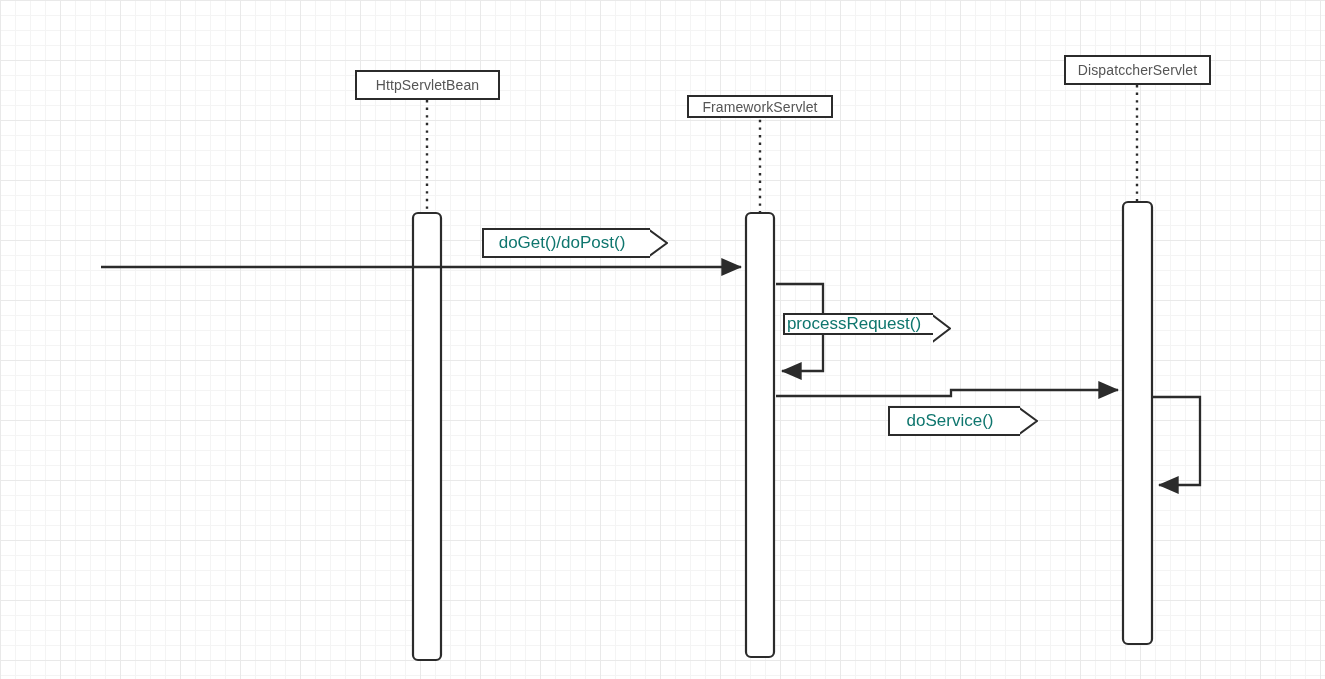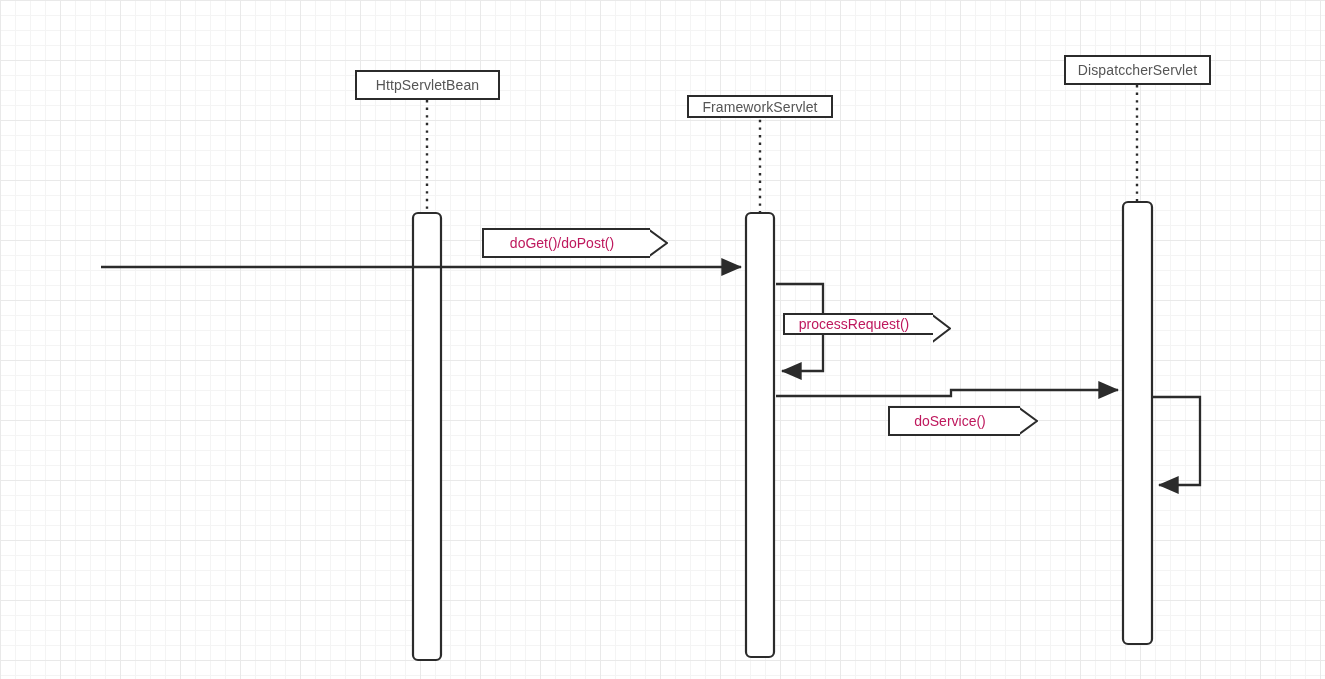--- a/index.html
+++ b/index.html
@@ -55,22 +55,22 @@
     white-space: nowrap;
   }
 
   
   .msg-label {
     position: absolute;
     box-sizing: border-box;
     display: flex;
     align-items: center;
     justify-content: center;
-    color: #be185d;
-    font-size: 14px;
+    color: #0f766e;
+    font-size: 17px;
     font-family: "Liberation Sans", sans-serif;
     white-space: nowrap;
     background: #ffffff;
     border: 2px solid #2b2b2b;
     border-right: none;
     padding-right: 10px;
   }
   .msg-label .tip {
     position: absolute;
     top: -2px;

